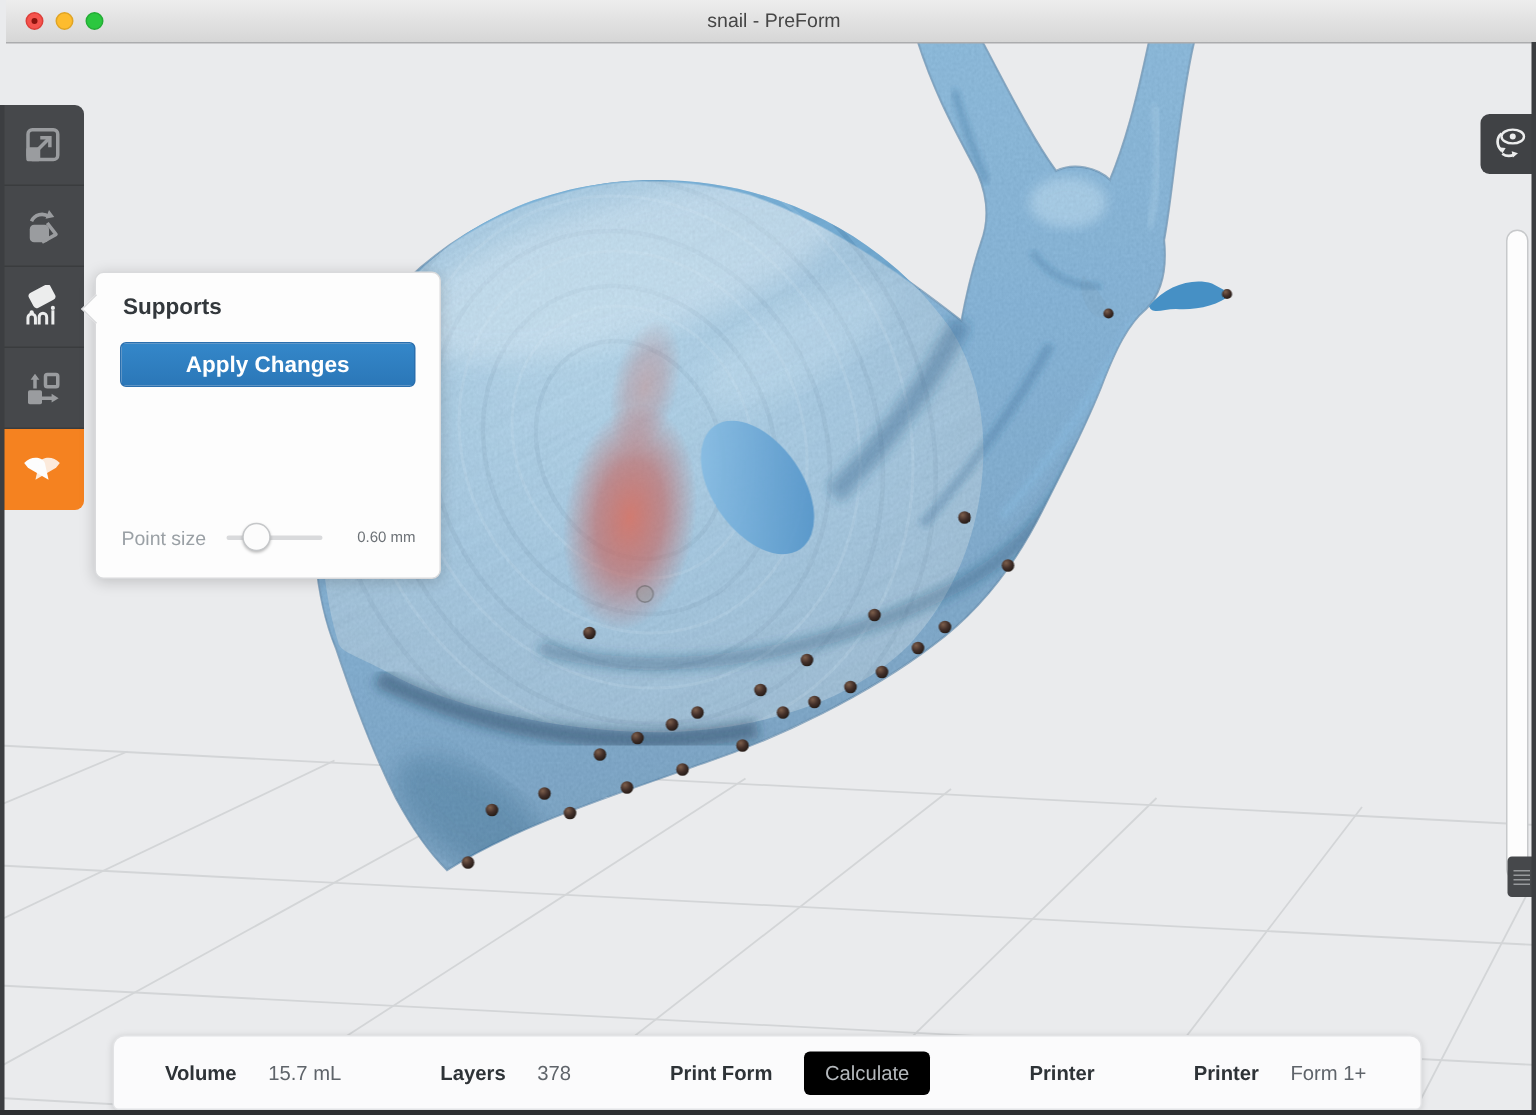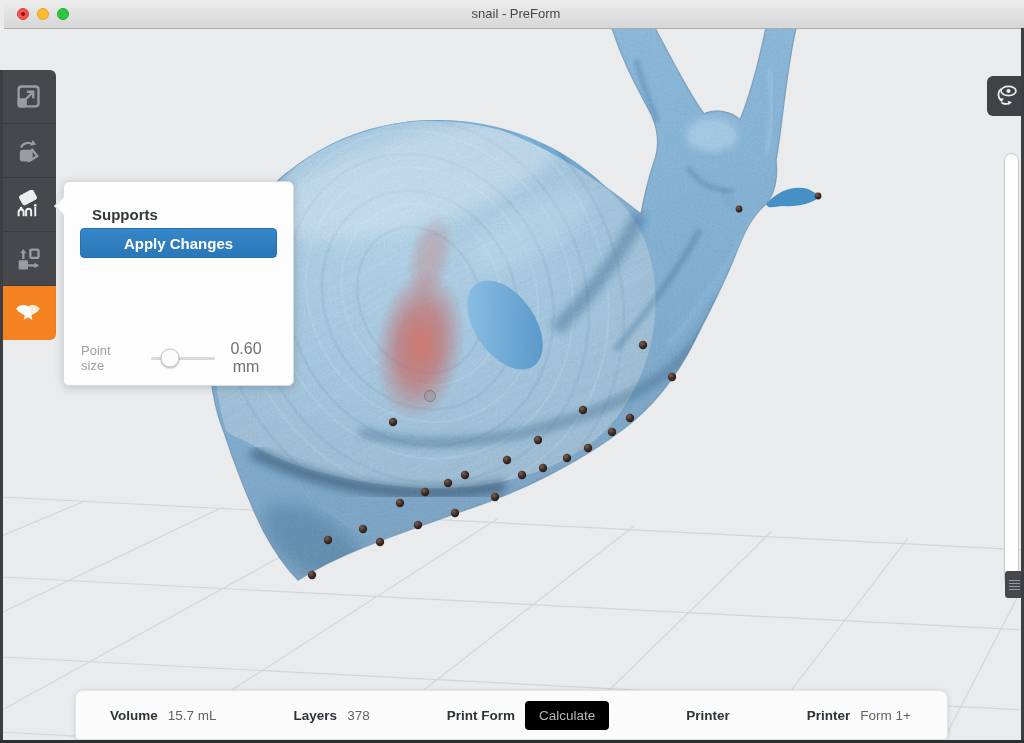--- a/index.html
+++ b/index.html
@@ -23,45 +23,45 @@
   .tool{width:56px;height:54px;background:#46484b;display:flex;align-items:center;justify-content:center;
     border-bottom:1px solid #3a3c3e;box-sizing:border-box;cursor:pointer;}
   .tool:last-child{border-bottom:none;}
   .tool.accent{background:#f58220;}
   .tool svg{display:block;}
   
   .panel{position:absolute;left:63px;top:181px;width:229px;height:203px;z-index:25;background:#fdfdfd;
     border:1px solid #d9dadc;border-radius:6px;box-shadow:0 2px 10px rgba(0,0,0,.18);}
   .panel .notch{position:absolute;left:-7px;top:17px;width:13px;height:13px;background:#fdfdfd;
     border-left:1px solid #d9dadc;border-bottom:1px solid #d9dadc;transform:rotate(45deg);}
-  .panel h1{margin:10px;padding:14px 18px 0;font-size:15px;font-weight:700;color:#33383c;}
+  .panel h1{margin:0;padding:14px 18px 0;font-size:15px;font-weight:700;color:#33383c;}
   .btn-apply{position:absolute;left:16px;right:16px;top:46px;height:30px;border:1px solid #2a6fae;border-radius:4px;
     background:linear-gradient(#3487c9,#2b77b8);color:#fff;font-size:15px;font-weight:600;
     font-family:"Liberation Sans",sans-serif;cursor:pointer;}
   .btn-cancel{position:absolute;left:16px;right:16px;top:86px;height:29px;border:1px solid #cdd0d2;border-radius:4px;
     background:#fafafb;color:#3c4044;font-size:14px;font-family:"Liberation Sans",sans-serif;cursor:pointer;}
   .pointsize{position:absolute;left:17px;right:16px;top:163px;height:26px;display:flex;align-items:center;}
   .pointsize .lbl{font-size:13px;color:#9aa0a5;}
   .ps-track{position:relative;width:64px;height:3px;background:#d9dadc;border-radius:2px;margin-left:14px;cursor:pointer;}
   .ps-thumb{position:absolute;left:30%;top:50%;transform:translate(-50%,-50%);width:17px;height:17px;border-radius:50%;
     background:#fcfcfc;border:1px solid #c5c7c9;box-shadow:0 1px 2px rgba(0,0,0,.25);cursor:grab;}
-  .pointsize .val{margin-left:auto;font-size:16px;color:#6c7176;text-align:center;}
+  .pointsize .val{margin-left:auto;font-size:10px;color:#6c7176;text-align:center;}
   
   .rotate-view{position:absolute;left:987px;top:76px;width:37px;height:40px;background:#404245;border-radius:6px 0 0 6px;
     display:flex;align-items:center;justify-content:center;z-index:20;cursor:pointer;}
   .layer-track{position:absolute;left:1004px;top:153px;width:15px;height:434px;background:#fdfdfd;
     border:1px solid #c7c9cb;border-radius:8px;box-sizing:border-box;z-index:18;cursor:pointer;}
   .layer-handle{position:absolute;left:1005px;top:571px;width:19px;height:27px;background:#46484b;border-radius:3px 0 0 3px;
     z-index:19;display:flex;flex-direction:column;justify-content:center;gap:2px;align-items:center;cursor:grab;}
   .layer-handle i{display:block;width:11px;height:1px;background:#97999c;}
   
   .statusbar{position:absolute;left:75px;top:690px;width:873px;height:50px;background:#fbfbfc;z-index:22;
     border:1px solid #e2e3e5;border-radius:8px 8px 4px 4px;box-shadow:0 1px 5px rgba(0,0,0,.13);
     display:flex;align-items:center;justify-content:space-between;padding:0 36px 0 34px;box-sizing:border-box;}
-  .sgroup{display:flex;align-items:center;gap:10px;font-size:13.5px;}
+  .sgroup{display:flex;align-items:center;gap:21px;font-size:13.5px;}
   .sgroup .k{font-weight:700;color:#2e3337;}
   .sgroup .v{color:#5f646a;}
   .sbtn{border:none;background:#000000;color:#b4b8bc;border-radius:4px;font-size:13.5px;padding:7px 14px;
     font-family:"Liberation Sans",sans-serif;cursor:default;}
   
   .edge{position:absolute;background:#3c3e41;z-index:45;}
   .edge.l{left:0;top:70px;bottom:0;width:3px;}
   .edge.r{right:0;top:28px;bottom:0;width:3px;}
   .edge.b{left:0;right:0;bottom:0;height:3px;background:#2e2f31;}
 </style>

